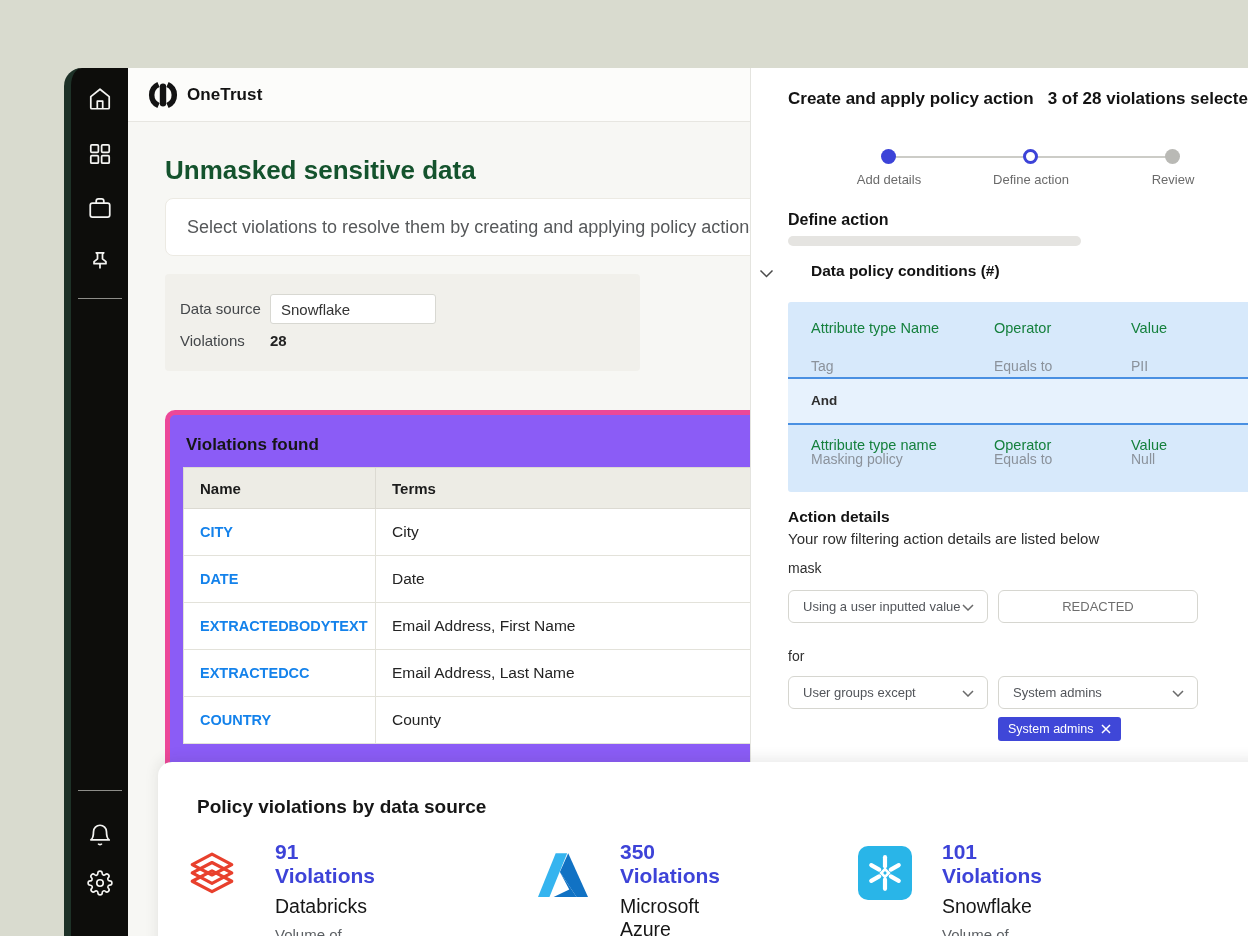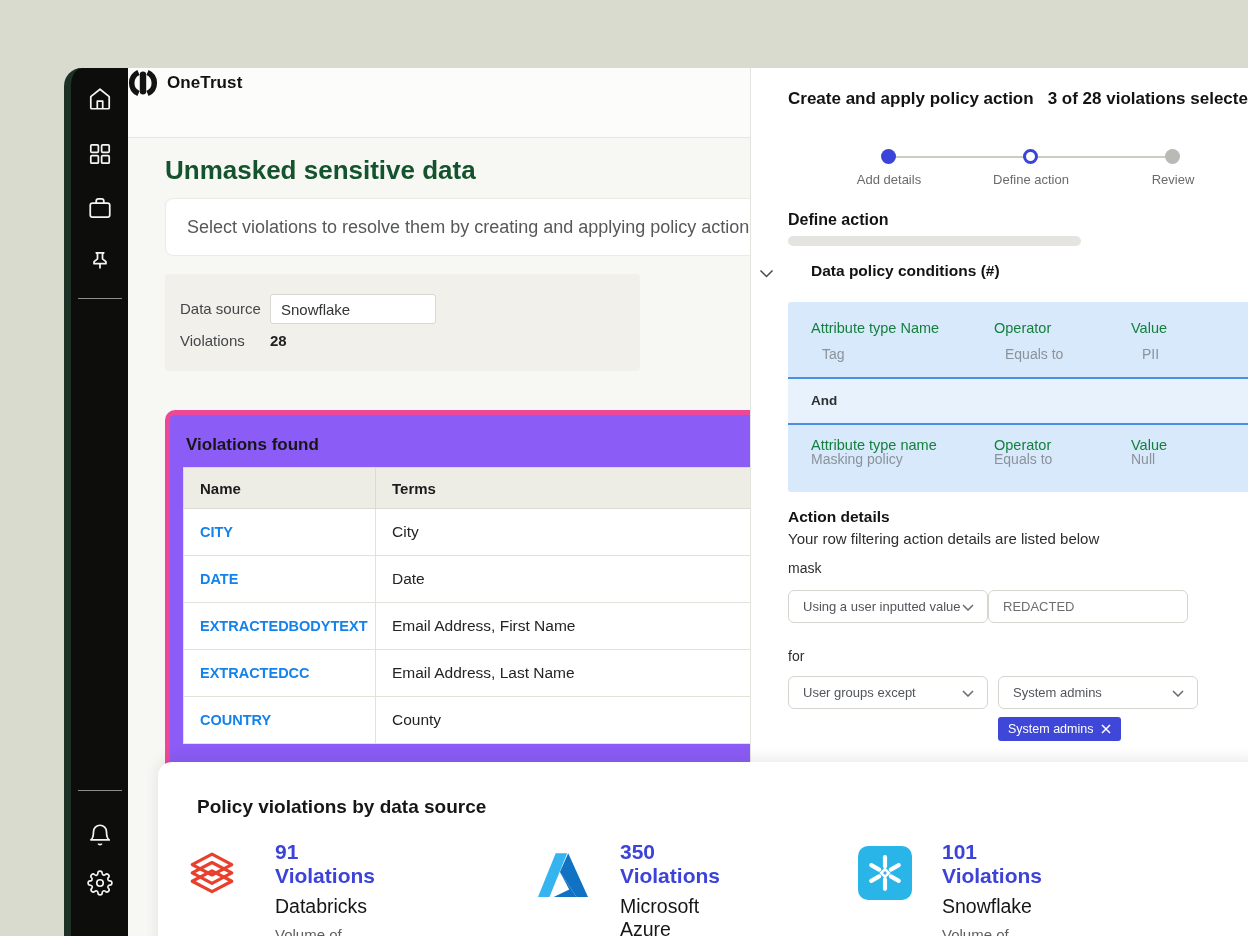--- a/index.html
+++ b/index.html
@@ -7,22 +7,22 @@
   .stage{position:relative;width:1248px;height:936px;background:#d9dbcf;overflow:hidden;}
 
   
   .sidebar{position:absolute;left:64px;top:68px;width:64px;height:868px;background:#0d0d0b;
            border-left:7px solid #1d3127;border-top-left-radius:18px;box-sizing:border-box;z-index:5;}
   .sb-icon{position:absolute;left:50%;transform:translateX(-50%);width:26px;height:26px;color:#f4f4f2;cursor:pointer;}
   .sb-icon svg{width:100%;height:100%;display:block;}
   .sb-divider{position:absolute;left:50%;transform:translateX(-50%);width:44px;height:1px;background:#8d8d89;}
 
   
-  .header{position:absolute;left:128px;top:68px;width:622px;height:70px;background:#fcfcfa;
-          border-bottom:1px solid #e7e6e1;z-index:2;display:flex;align-items:flex-start;box-sizing:border-box;}
+  .header{position:absolute;left:128px;top:68px;width:622px;height:54px;background:#fcfcfa;
+          border-bottom:1px solid #e7e6e1;z-index:2;display:flex;align-items:center;padding-left:20px;box-sizing:border-box;}
   .brand{display:flex;align-items:center;gap:9px;}
   .brand-name{font-size:17px;font-weight:bold;color:#131313;letter-spacing:.1px;}
 
   
   .main{position:absolute;left:128px;top:122px;width:622px;height:814px;background:#f7f7f4;overflow:hidden;z-index:1;}
   .page-title{position:absolute;left:37px;top:16px;font-size:26px;font-weight:bold;color:#14532d;white-space:nowrap;}
   .banner{position:absolute;left:37px;top:76px;width:620px;height:58px;background:#ffffff;border:1px solid #eceae3;
           border-radius:8px;box-sizing:border-box;line-height:56px;padding-left:21px;font-size:18px;color:#56585a;white-space:nowrap;}
   .infobox{position:absolute;left:37px;top:152px;width:475px;height:97px;background:#f1f0eb;border-radius:4px;}
   .info-row-label{position:absolute;left:15px;font-size:15px;color:#44474a;}
@@ -58,21 +58,21 @@
   .cond-title{position:absolute;left:60px;top:194px;font-size:15.5px;font-weight:bold;color:#131313;}
 
   .cond-card{position:absolute;left:37px;top:234px;width:465px;height:190px;border-radius:3px;overflow:hidden;}
   .cond-row{position:relative;background:#d7e9fb;}
   .cond-row.r1{height:75px;border-bottom:2px solid #4a90e2;}
   .cond-row.and{height:44px;background:#e7f2fd;border-bottom:2px solid #4a90e2;}
   .cond-row.r2{height:69px;}
   .cond-lbl{position:absolute;font-size:14.5px;color:#15803d;font-weight:500;}
   .cond-val{position:absolute;font-size:14px;color:#8b929b;}
   .c-attr{left:23px;} .c-op{left:206px;} .c-val{left:343px;}
-  .lblrow1{top:18px;} .valrow1{top:44px;margin-left:11px;} .lblrow2{top:12px;} .valrow2{top:26px;text-align:right;}
+  .lblrow1{top:18px;} .valrow1{top:56px;} .lblrow2{top:12px;} .valrow2{top:26px;text-align:right;}
   .and-txt{position:absolute;left:23px;top:14px;font-size:13.5px;font-weight:bold;color:#2f2f2f;}
 
   .ad-title{position:absolute;left:37px;top:440px;font-size:15.5px;font-weight:bold;color:#131313;}
   .ad-desc{position:absolute;left:37px;top:462px;font-size:15px;color:#2e2e2e;}
   .ad-mask{position:absolute;left:37px;top:492px;font-size:14px;color:#2e2e2e;}
   .ad-for{position:absolute;left:37px;top:580px;font-size:14px;color:#2e2e2e;}
   .select{position:absolute;width:200px;height:33px;border:1px solid #d6d6d0;border-radius:6px;background:#fff;
           box-sizing:border-box;font-size:13px;color:#52555a;line-height:31px;padding-left:14px;cursor:pointer;}
   .select .chev{position:absolute;right:13px;top:13px;}
   .textbox{position:absolute;width:200px;height:33px;border:1px solid #d6d6d0;border-radius:6px;background:#fff;
@@ -247,21 +247,21 @@
     <div class="ad-title">Action details</div>
     <div class="ad-desc">Your row filtering action details are listed below</div>
 
     <div class="ad-mask">mask</div>
     <div class="select" style="left:37px;top:522px">
       <span>Using a user inputted value</span>
       <svg class="chev" width="12" height="7" viewBox="0 0 12 7">
           <path d="M1 1l5 5 5-5" stroke="#6a6a6a" stroke-width="1.5" fill="none"></path>
         </svg>
     </div>
-    <input class="textbox" style="left: 237px; top: 522px;" readonly="" value="REDACTED">
+    <input class="textbox" style="left: 247px; top: 522px; text-align: center;" readonly="" value="REDACTED">
 
     <div class="ad-for">for</div>
     <div class="select" style="left:37px;top:608px">
       <span>User groups except</span>
       <svg class="chev" width="12" height="7" viewBox="0 0 12 7">
           <path d="M1 1l5 5 5-5" stroke="#6a6a6a" stroke-width="1.5" fill="none"></path>
         </svg>
     </div>
     <div class="select" style="left:247px;top:608px">
       <span>System admins</span>

